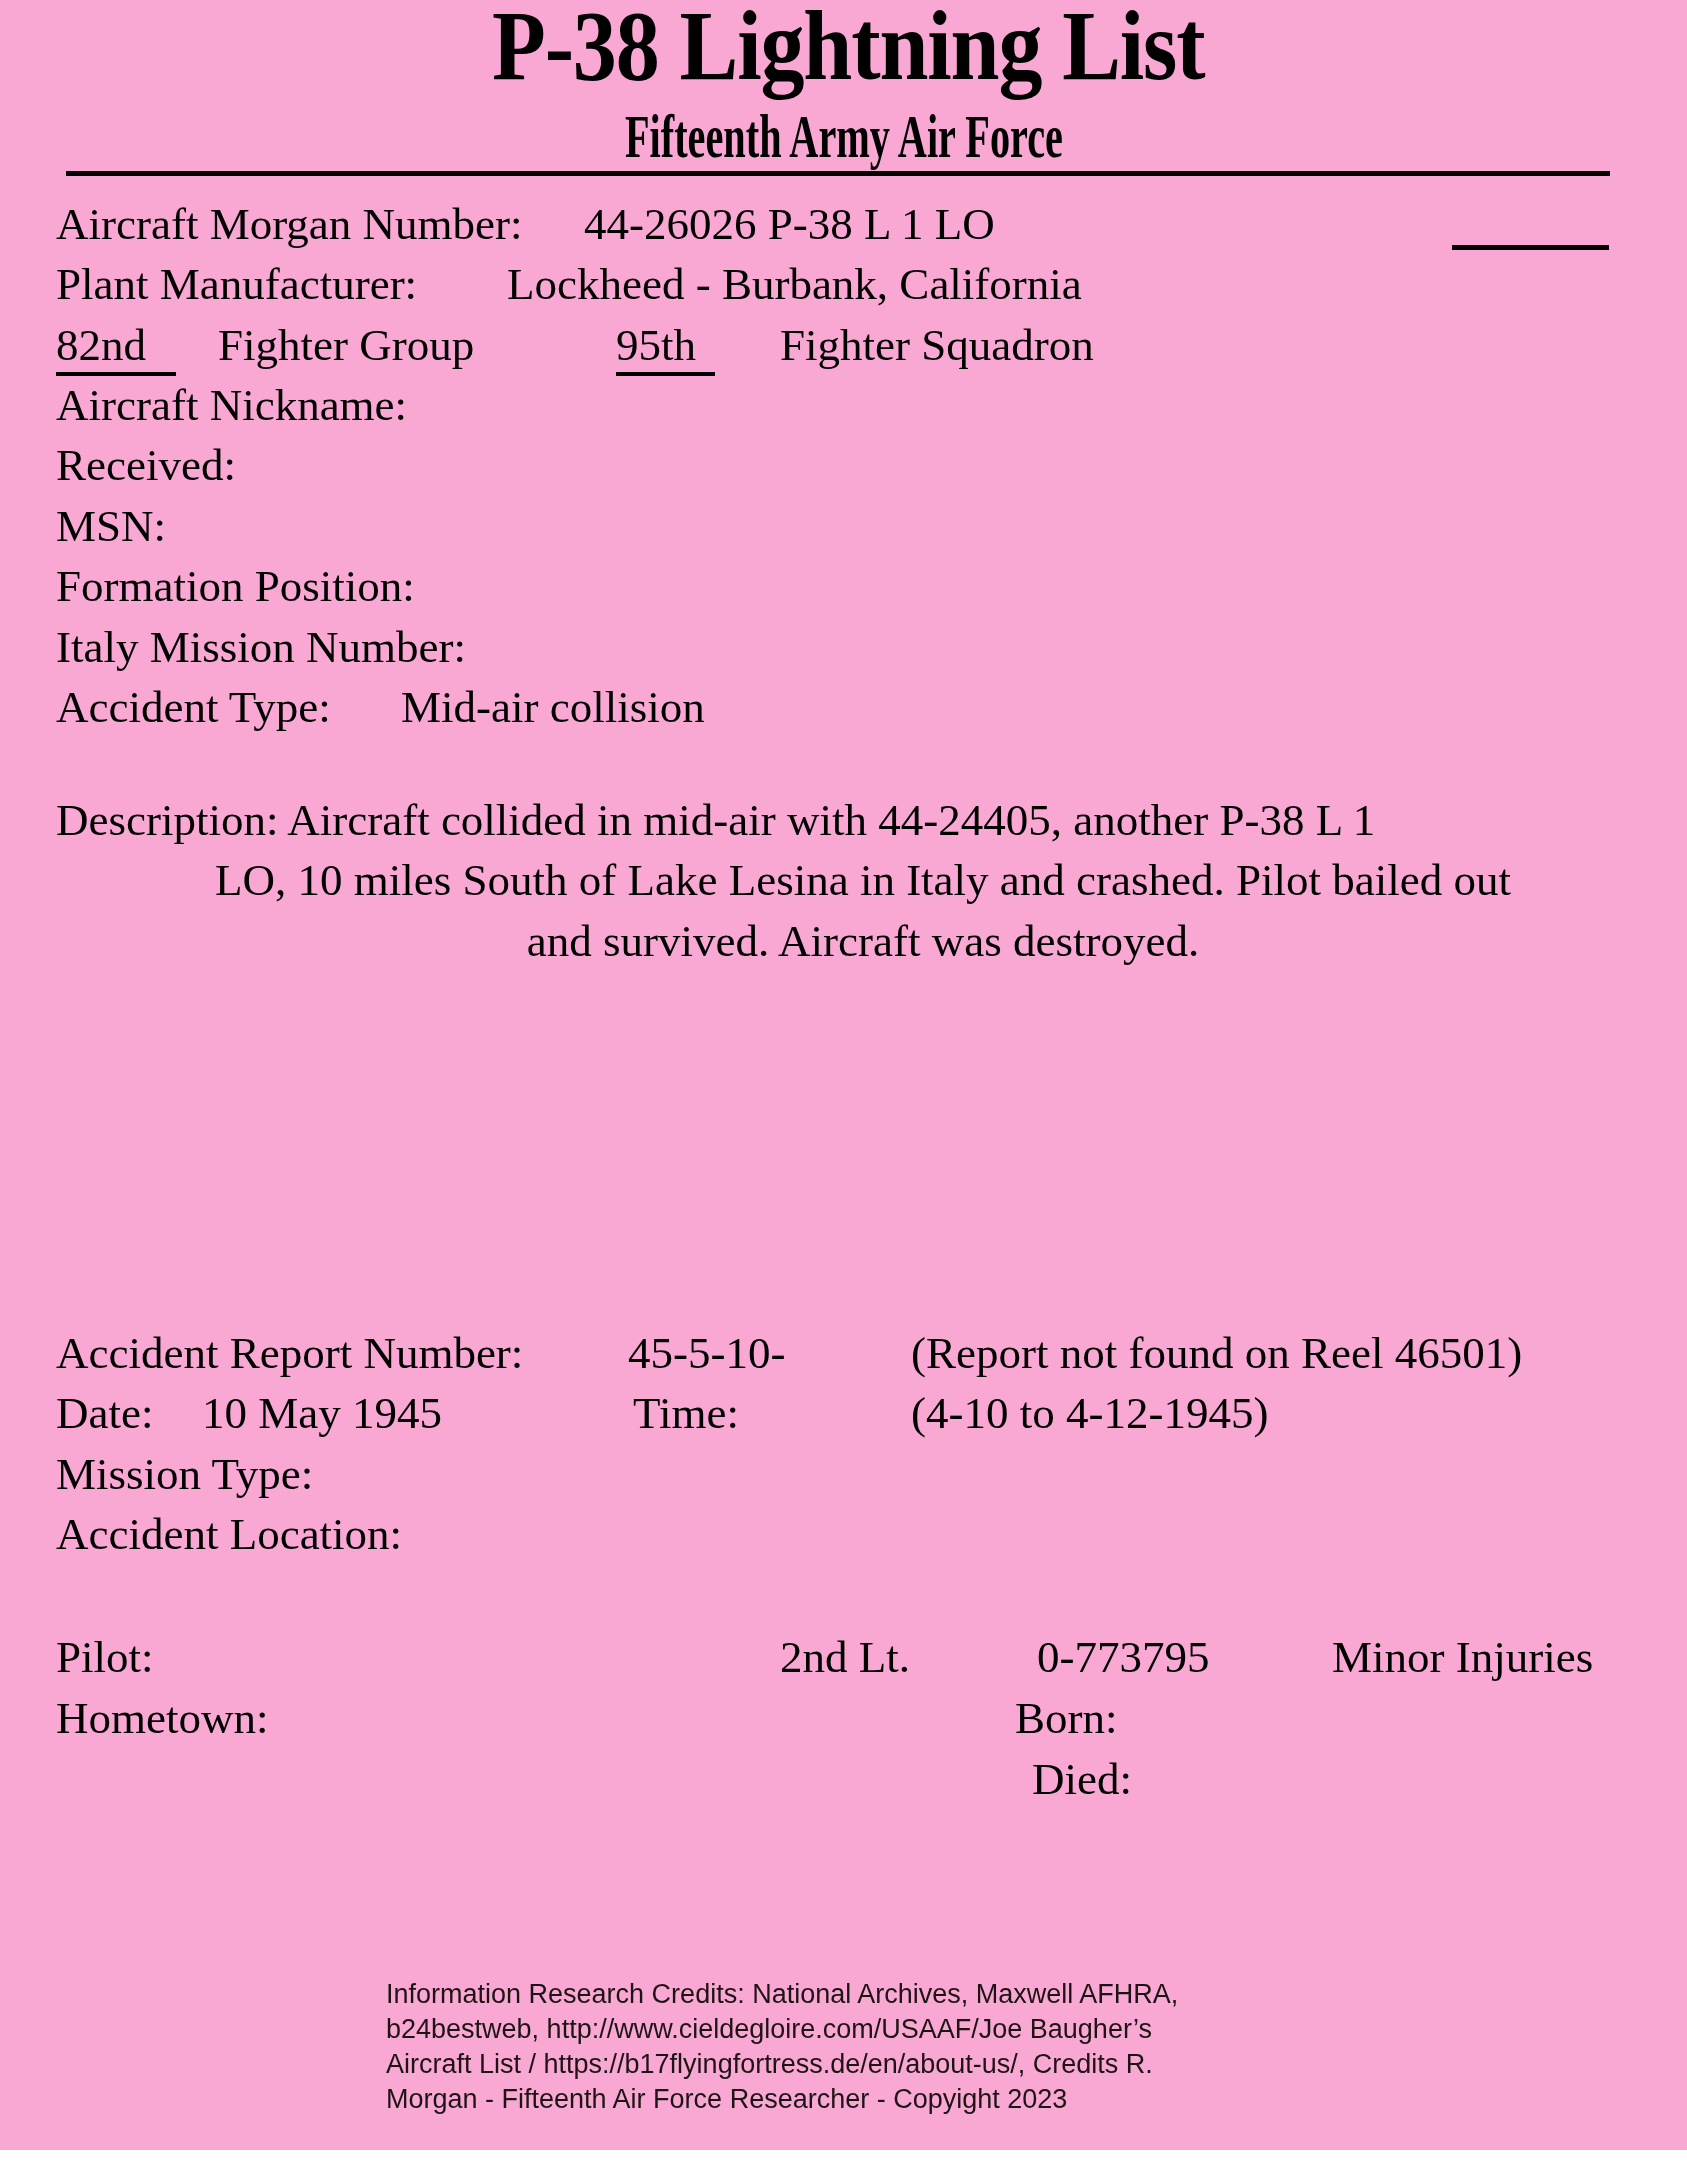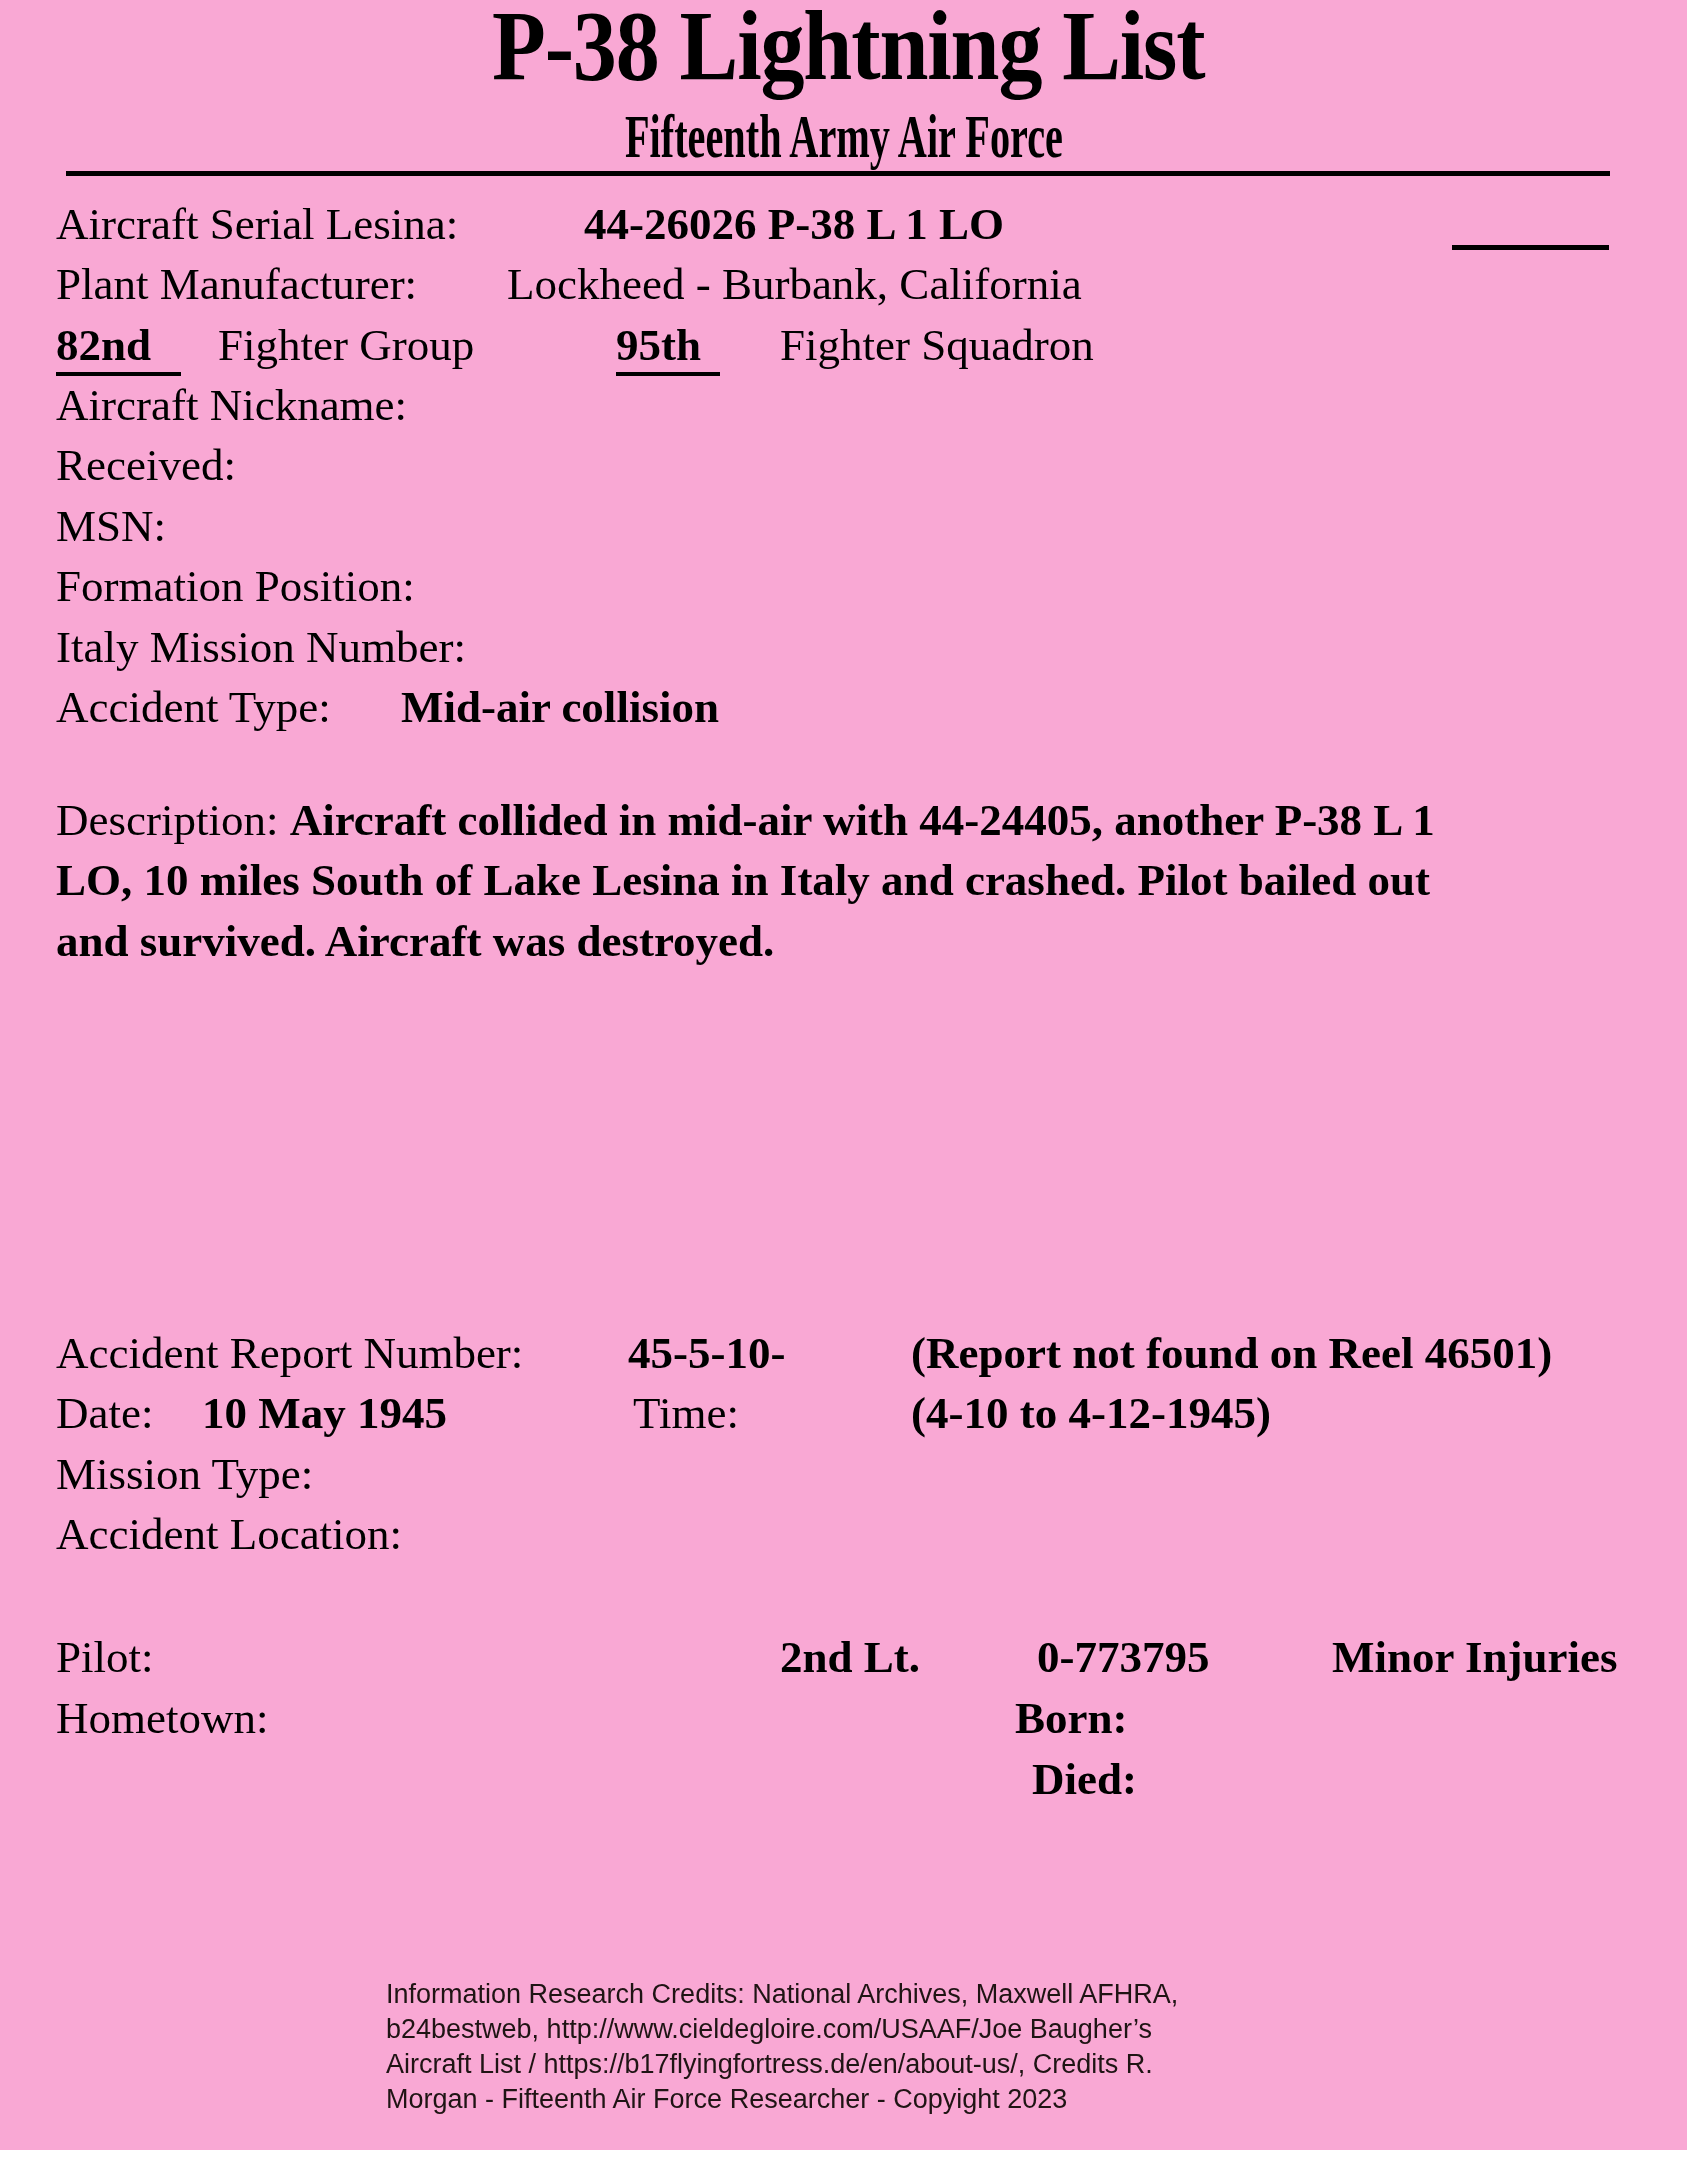--- a/index.html
+++ b/index.html
@@ -9,40 +9,40 @@
   .title{position:absolute;left:492px;top:-4px;font-size:99px;line-height:99px;
          font-weight:bold;white-space:nowrap;transform:scaleX(.89);
          transform-origin:0 0;letter-spacing:-1.3px;}
   .subtitle{position:absolute;left:625px;top:106px;font-size:61px;line-height:61px;
          font-weight:bold;white-space:nowrap;transform:scaleX(.66);transform-origin:0 0;}
   .rule{position:absolute;left:66px;top:171px;width:1544px;height:4.6px;background:#000;}
 
   .line{position:absolute;left:56px;width:1614px;height:58px;
         font-size:45px;line-height:53px;white-space:nowrap;}
   .seg{position:absolute;top:0;white-space:nowrap;}
-  .b{font-weight:bold;}
+  .b{font-weight:normal;text-align:center;}
   .ul82{border-bottom:4.6px solid #000;padding-right:30px;}
   .ul95{border-bottom:4.6px solid #000;padding-right:18.5px;}
   .blank{position:absolute;left:1452px;top:245px;width:157px;height:4.6px;background:#000;}
 
   .footer{position:absolute;left:386px;top:1977px;
           font-family:"Liberation Sans",sans-serif;font-weight:normal;
           font-size:27px;line-height:35px;color:#1f1414;white-space:nowrap;}
 </style>
 </head>
 <body>
 
 <div class="page">
 
   <div class="title">P-38 Lightning List</div>
   <div class="subtitle">Fifteenth Army Air Force</div>
   <div class="rule"></div>
 
   <div class="line" style="top:198px">
-    <span class="seg" style="left:0">Aircraft Serial Lesina:</span>
+    <span class="seg" style="left:0">Aircraft Morgan Number:</span>
     <span class="seg b" style="left:528px">44-26026 P-38 L 1 LO</span>
   </div>
   <div class="blank"></div>
 
   <div class="line" style="top:258px">
     <span class="seg" style="left:0">Plant Manufacturer:</span>
     <span class="seg" style="left:451px">Lockheed - Burbank, California</span>
   </div>
 
   <div class="line" style="top:319px">

